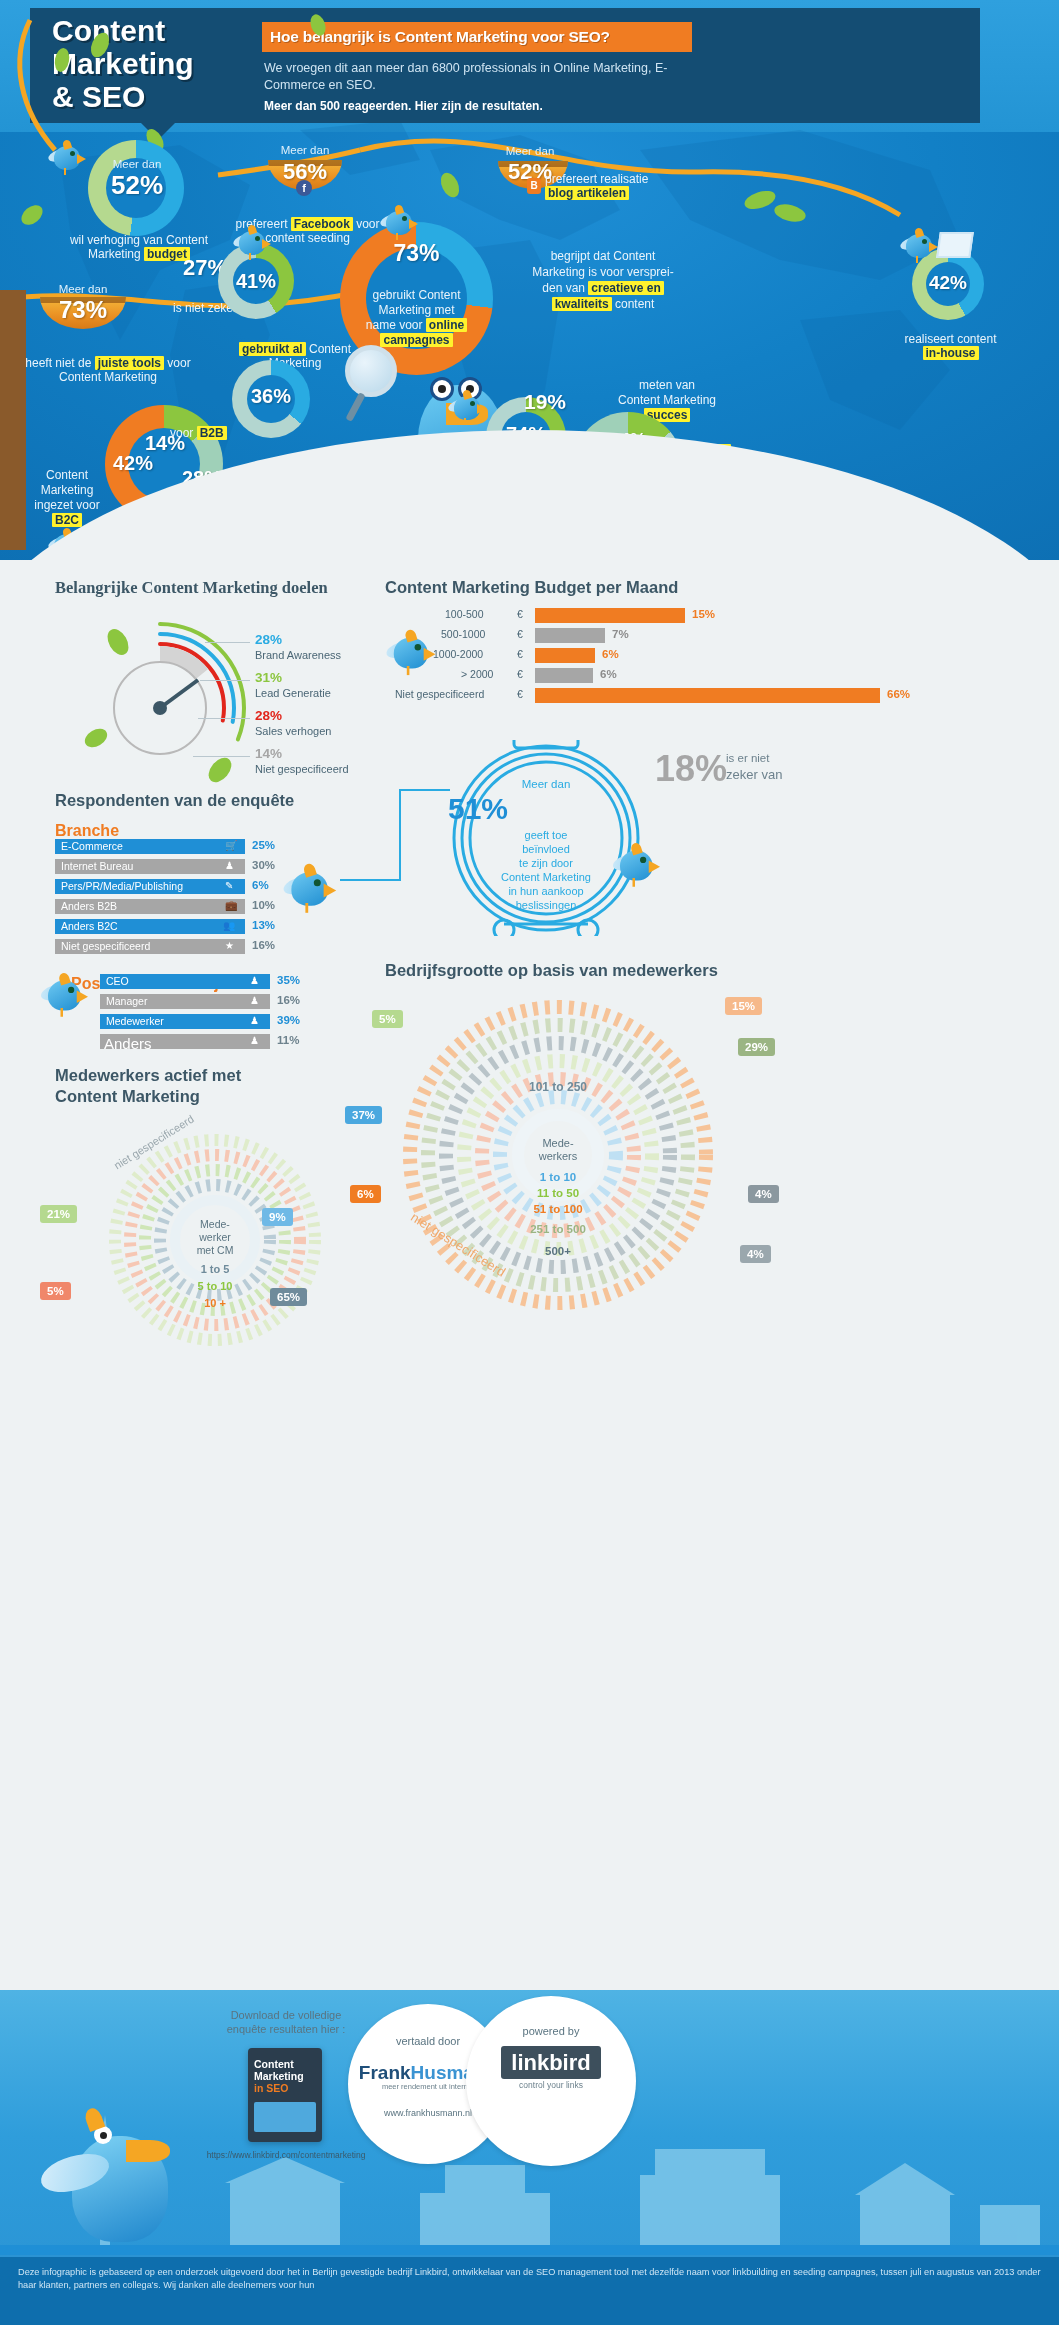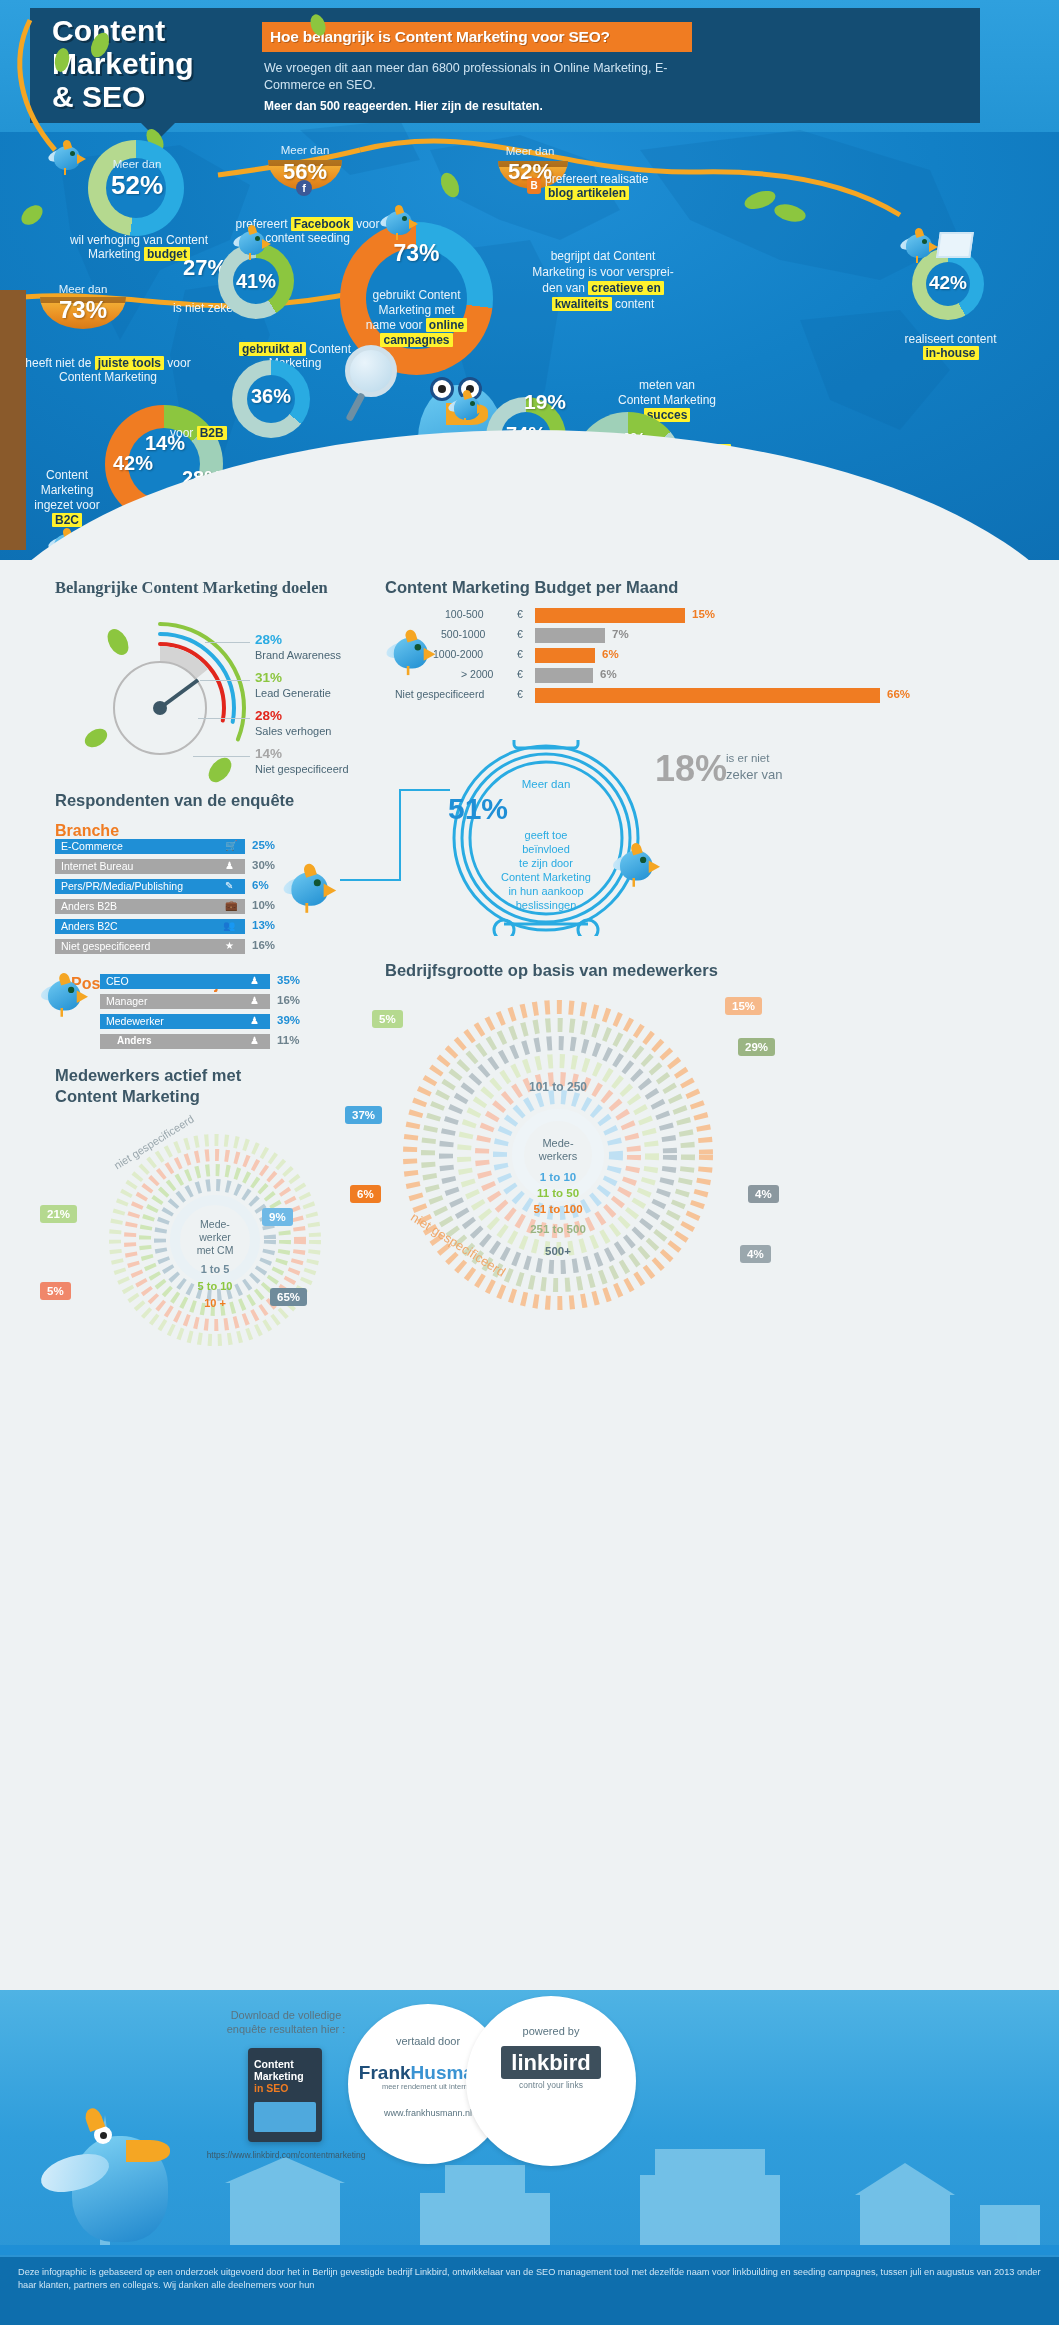--- a/index.html
+++ b/index.html
@@ -549,21 +549,21 @@
         <span class="bar-val" style="left:177px;color:#6d828d;">16%</span>
       </div>
       <div class="bar-row">
         <span class="bar-track" style="left:0;width:170px;background:#1f8fd6;"></span>
         <span style="position:absolute;left:6px;top:1px;font-size:10.5px;color:#fff;">Medewerker</span>
         <span style="position:absolute;left:150px;top:1px;font-size:10px;color:#fff;">♟</span>
         <span class="bar-val" style="left:177px;color:#1f8fd6;">39%</span>
       </div>
       <div class="bar-row">
         <span class="bar-track" style="left:0;width:170px;background:#a6a6a6;"></span>
-        <span style="position:absolute;left:17px;top:1px;font-size:10px;color:#fff;font-weight:bold;">Anders</span>
+        <span style="position:absolute;left:4px;top:1px;font-size:15px;color:#fff;">Anders</span>
         <span style="position:absolute;left:150px;top:1px;font-size:10px;color:#fff;">♟</span>
         <span class="bar-val" style="left:177px;color:#6d828d;">11%</span>
       </div>
     </div>
     <div class="bird" style="left:295px;top:315px;width:60px;height:56px;transform:scale(1.4);">
       <div class="wing"></div>
         <div class="body"></div>
         <div class="tuft"></div>
         <div class="eye"></div>
         <div class="beak"></div>

